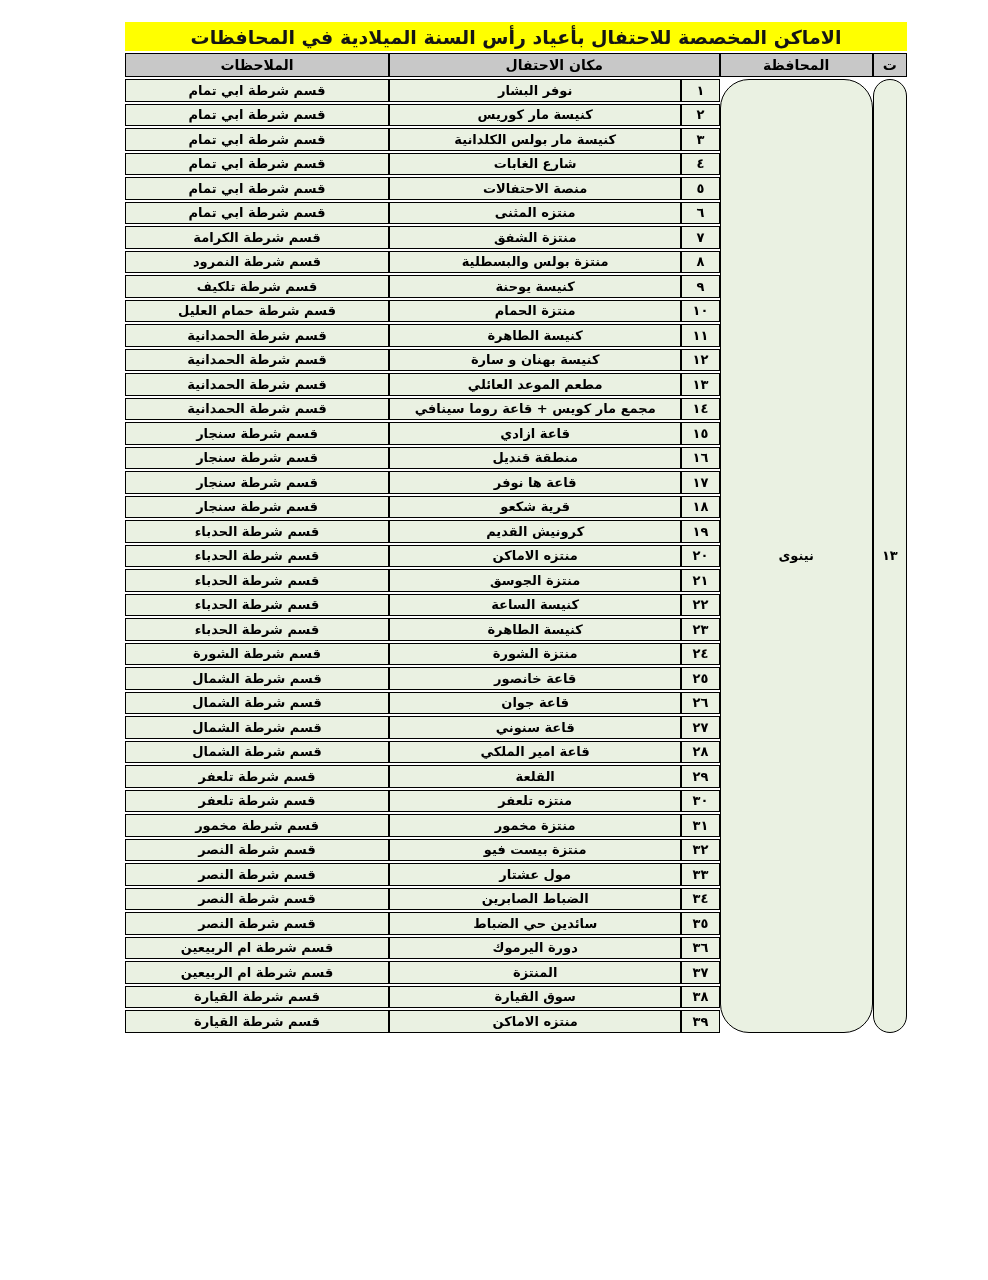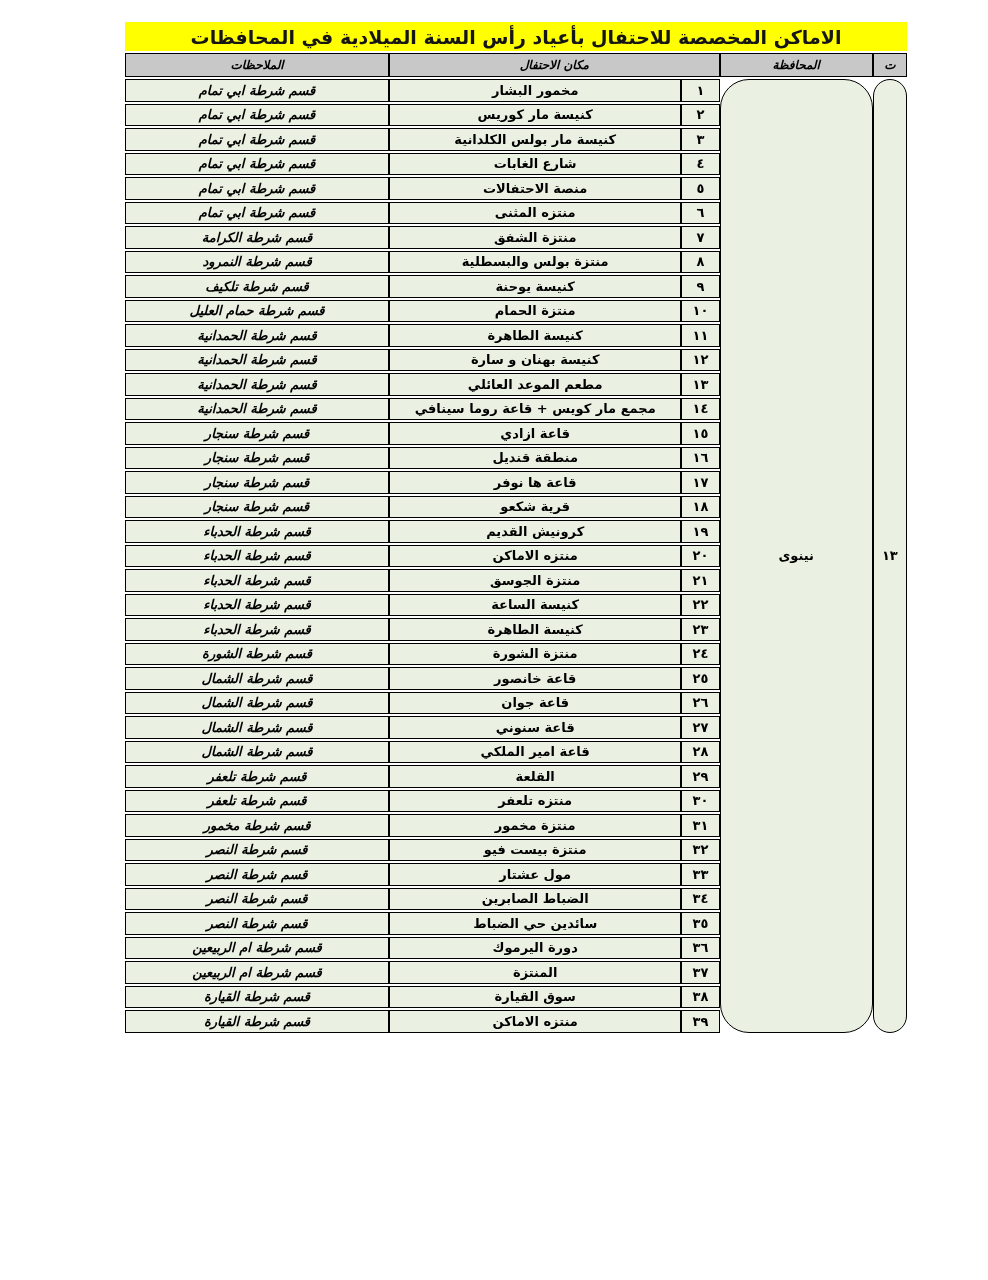--- a/index.html
+++ b/index.html
@@ -51,41 +51,39 @@
     text-align: center;
     vertical-align: middle;
     font-weight: bold;
     color: #000000;
     overflow: hidden;
     white-space: nowrap;
   }
   table.main th {
     background: var(--header-bg, #c8c8c8);
     height: 22px;
-    font-size: 12px;
-    font-style: italic;
+    font-size: 14px;
   }
   table.main td {
     background: var(--cell-bg, #eaf1e2);
     height: 20.5px;
     font-size: 13px;
   }
   td.seq-cell, td.gov-cell {
     font-size: 14px;
     border-radius: 29px;
   }
   td.no-cell {
     font-size: 12.5px;
   }
   td.place-cell {
     font-size: 13.5px;
   }
   td.note-cell {
     font-size: 12.5px;
-    font-style: italic;
   }
 </style>
 </head>
 <body>
 
 <div class="page">
 
   <div class="title-bar">الاماكن المخصصة للاحتفال بأعياد رأس السنة الميلادية في المحافظات</div>
 
   <table class="main">
@@ -102,21 +100,21 @@
         <th>المحافظة</th>
         <th colspan="2">مكان الاحتفال</th>
         <th>الملاحظات</th>
       </tr>
     </thead>
     <tbody>
       <tr>
         <td class="seq-cell" rowspan="39">١٣</td>
         <td class="gov-cell" rowspan="39">نينوى</td>
         <td class="no-cell">١</td>
-        <td class="place-cell">مخمور البشار</td>
+        <td class="place-cell">نوفر البشار</td>
         <td class="note-cell">قسم شرطة ابي تمام</td>
       </tr>
     <tr>
           <td class="no-cell">٢</td>
           <td class="place-cell">كنيسة مار كوريس</td>
           <td class="note-cell">قسم شرطة ابي تمام</td>
         </tr>
         <tr>
           <td class="no-cell">٣</td>
           <td class="place-cell">كنيسة مار بولس الكلدانية</td>

